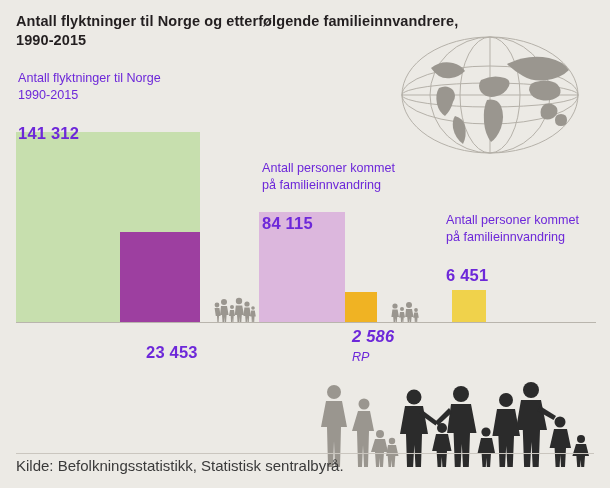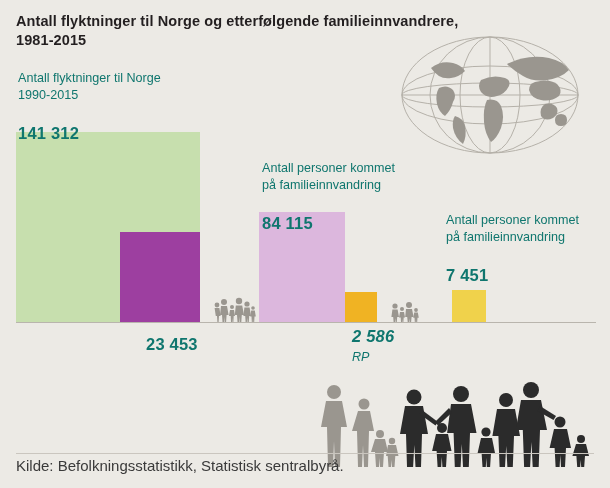--- a/index.html
+++ b/index.html
@@ -74,34 +74,34 @@
   .b4 { left: 345px; width: 32px; }
   .b4 .bar { background: #f0b323; height: 30px; width: 32px; }
   .b5 { left: 452px; width: 34px; }
   .b5 .bar { background: #f0d24b; height: 32px; width: 34px; }
 
   
   .lbl {
     position: absolute;
     font-size: 12.6px;
     line-height: 1.32;
-    color: #0f766e;
+    color: #6d28d9;
   }
   .lbl .val {
     font-weight: bold;
     font-size: 16.5px;
     letter-spacing: 0.2px;
     display: block;
     margin-top: 20px;
   }
   .lbl .cap { display: block; }
 
   .lbl-a { left: 18px;  top: 70px;  width: 170px; }
   .lbl-b { left: 146px; top: 326px; width: 150px; }
-  .lbl-b .val { margin: 8px 0 1px 0; }
+  .lbl-b .val { margin: 16px 0 1px 0; }
   .lbl-c { left: 262px; top: 160px; width: 140px; }
   .lbl-d { left: 352px; top: 326px; width: 90px; font-style: italic; }
   .lbl-d .val { margin: 0 0 1px 0; }
   .lbl-e { left: 446px; top: 212px; width: 150px; }
 
   
   .mini-people-1 { position: absolute; left: 212px; top: 296px; }
   .mini-people-2 { position: absolute; left: 390px; top: 300px; }
 
   
@@ -127,21 +127,21 @@
     width: 578px;
     height: 1px;
     background: #cac6bf;
   }
 </style>
 </head>
 <body>
 
 <div id="root">
 
-  <div class="title">Antall flyktninger til Norge og etterfølgende familieinnvandrere, 1981-2015</div>
+  <div class="title">Antall flyktninger til Norge og etterfølgende familieinnvandrere, 1990-2015</div>
 
   <div class="globe">
     <svg width="190" height="130" viewBox="0 0 190 130">
       <g fill="none" stroke="#b5b1a9" stroke-width="1">
         <ellipse cx="95" cy="65" rx="88" ry="58"></ellipse>
         <ellipse cx="95" cy="65" rx="88" ry="29"></ellipse>
         <ellipse cx="95" cy="65" rx="88" ry="12"></ellipse>
         <ellipse cx="95" cy="65" rx="60" ry="58"></ellipse>
         <ellipse cx="95" cy="65" rx="30" ry="58"></ellipse>
         <line x1="7" y1="65" x2="183" y2="65"></line>
@@ -229,21 +229,21 @@
     <span class="val">84 115</span>
   </div>
 
   <div class="lbl lbl-d">
     <span class="val">2 586</span>
     <span class="cap">RP</span>
   </div>
 
   <div class="lbl lbl-e">
     <span class="cap">Antall personer kommet på familieinnvandring</span>
-    <span class="val">7 451</span>
+    <span class="val">6 451</span>
   </div>
 
   <div class="crowd">
     <svg width="280" height="85" viewBox="0 0 280 85">
       <g fill="#9a968f">
         <circle cx="16" cy="10" r="7"></circle>
         <path d="M8 19h16l5 26h-6l-1 40h-5l-1-26-1 26h-5l-1-40H3z"></path>
         <circle cx="46" cy="22" r="5.5"></circle>
         <path d="M40 29h12l4 20h-5l-1 36h-4l-1-22-1 22h-4l-1-36h-5z"></path>
         <circle cx="62" cy="52" r="4"></circle>

